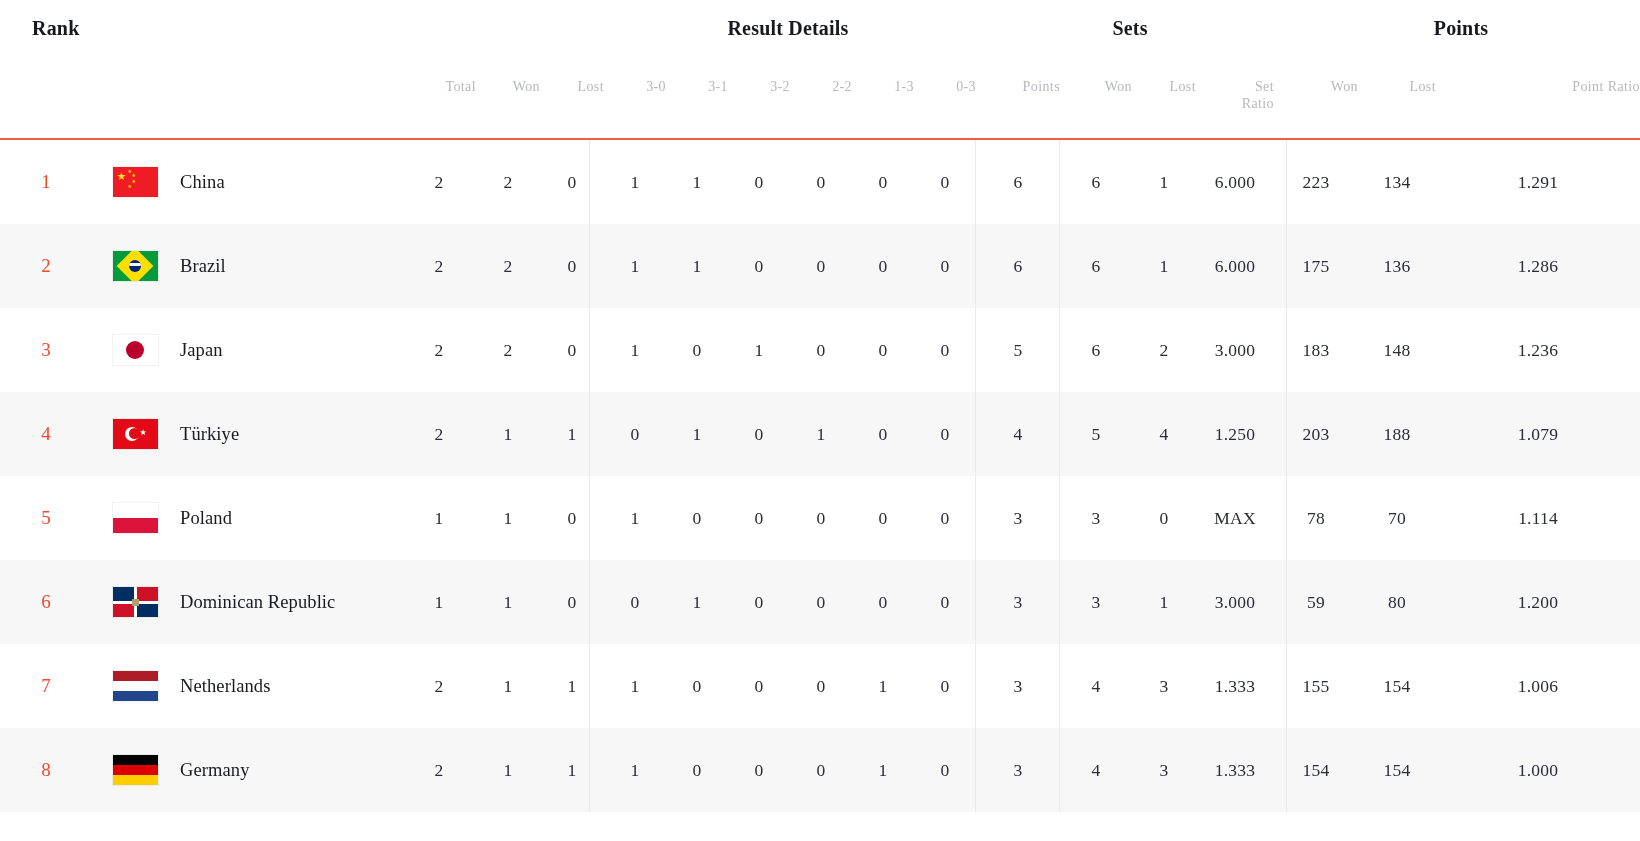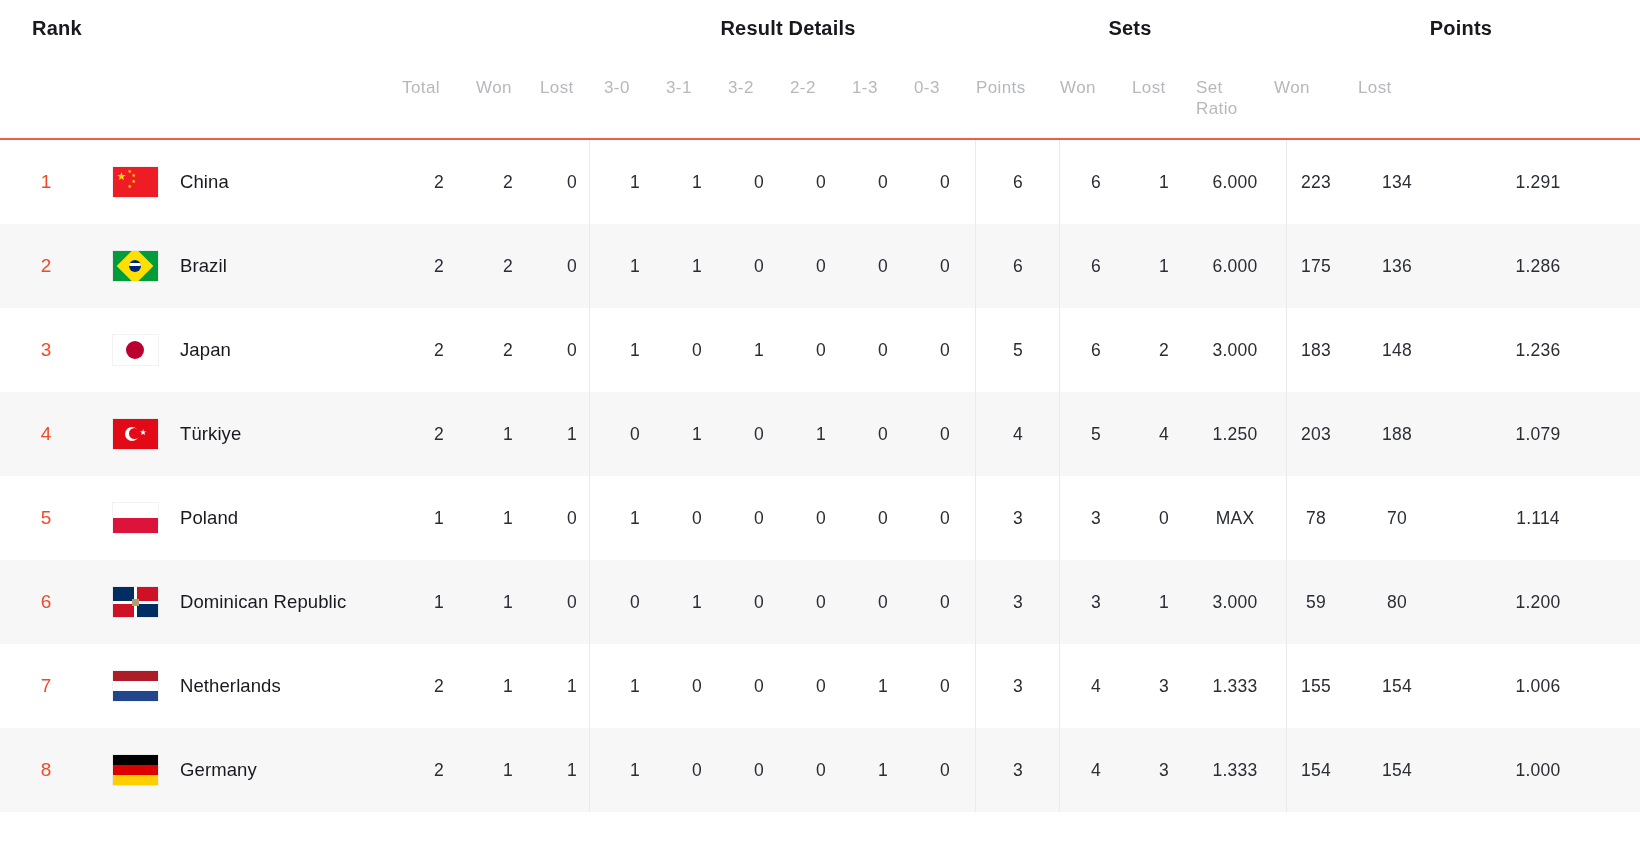--- a/index.html
+++ b/index.html
@@ -9,20 +9,21 @@
     background: #ffffff;
     font-family: "Liberation Sans", sans-serif;
     overflow: hidden;
   }
 
   .standings {
     position: relative;
     width: 1551px;
     height: 841px;
     background: #ffffff;
+    font-family: Liberation Serif, serif;
   }
 
   
   .row-grid {
     display: grid;
     grid-template-columns:
       92px    
       86px    
       224px   
       74px    
@@ -70,23 +71,23 @@
   .g-sets    { left: 980px;  width: 300px; }
   .g-points  { left: 1285px; width: 352px; }
 
   
   .sub-head {
     height: 82px;
     align-items: flex-start;
   }
   .sub-head > div {
     padding-top: 22px;
-    font-size: 17px;
+    font-size: 14px;
     color: #b6b8bd;
-    text-align: left;
+    text-align: right;
     letter-spacing: .4px;
     line-height: 1.22;
     font-weight: 400;
   }
   .sub-head .sp { color: transparent; }
 
   .head-rule {
     width: 1640px;
     height: 2px;
     background: #ef4123;
@@ -263,20 +264,21 @@
     <div>0-3</div>
     <div>Points</div>
     <div>Won</div>
     <div>Lost</div>
     <div>
       <span>Set</span><br>
       <span>Ratio</span>
     </div>
     <div>Won</div>
     <div>Lost</div>
+    <div>Point Ratio</div>
   </div>
 
   <div class="head-rule"></div>
 
   <div class="body" id="table-body">
     <div class="vline" style="left: 589px; height: 672px;"></div>
     <div class="vline" style="left: 975px; height: 672px;"></div>
     <div class="vline" style="left: 1059px; height: 672px;"></div>
     <div class="vline" style="left: 1286px; height: 672px;"></div>
   <div class="row-grid trow">

